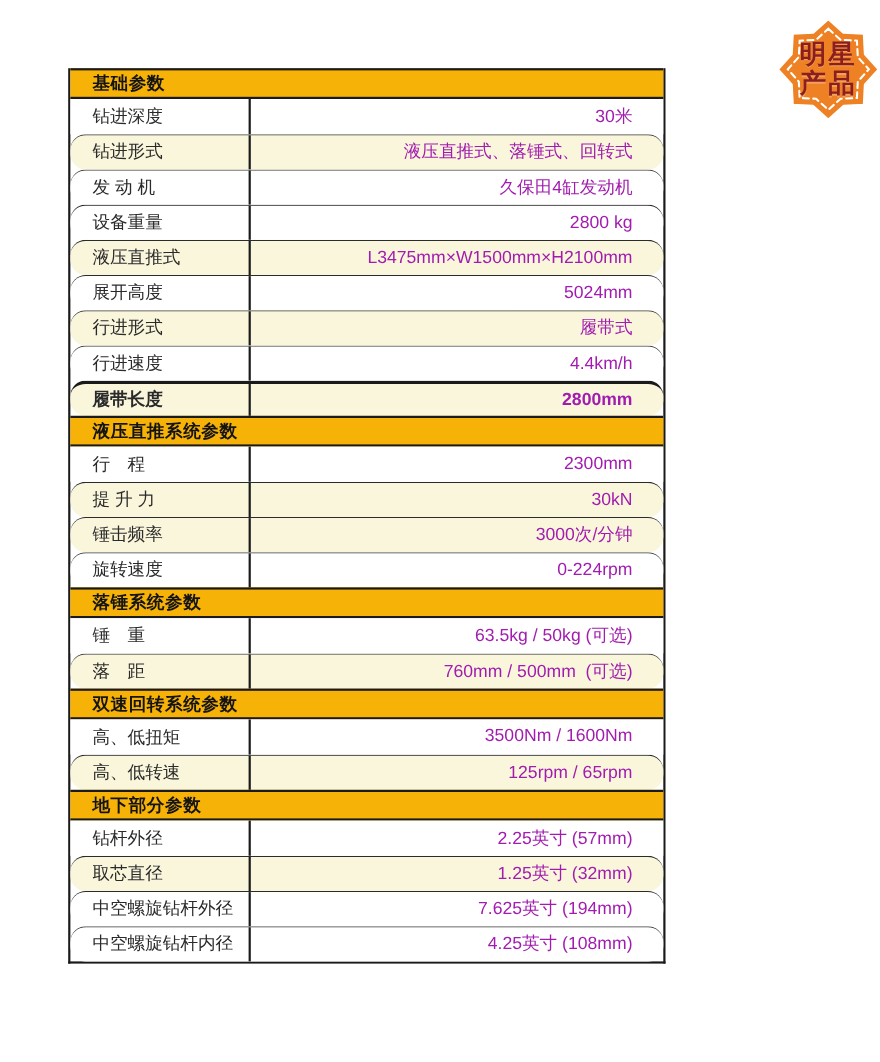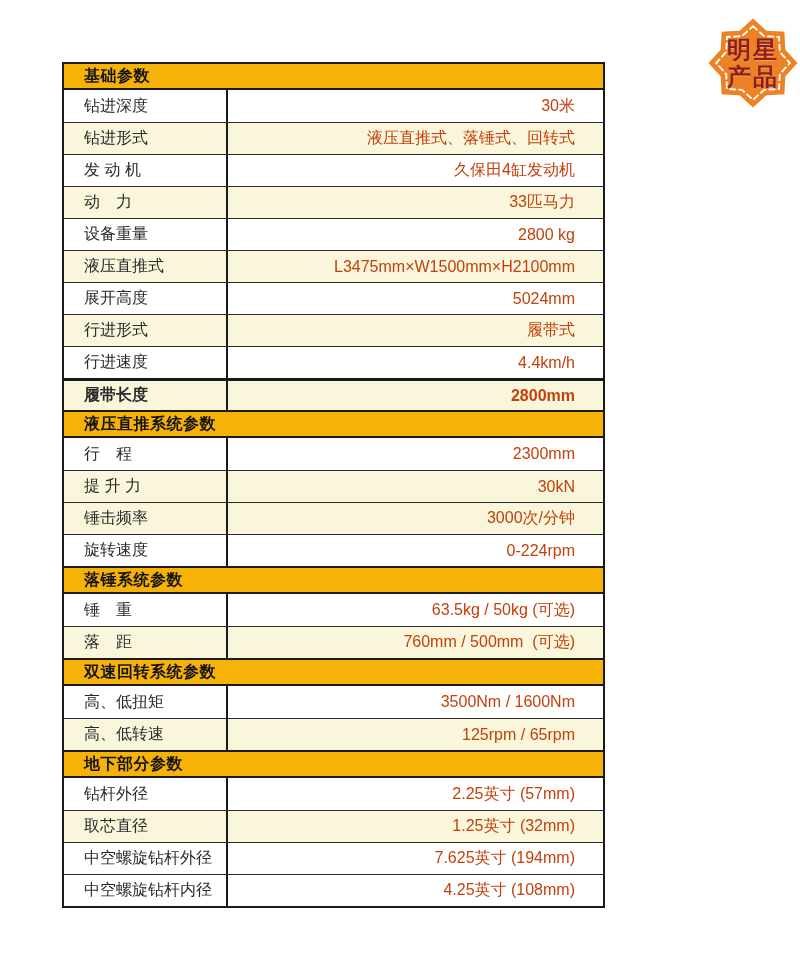--- a/index.html
+++ b/index.html
@@ -39,42 +39,42 @@
     color: #141414;
     letter-spacing: 0.5px;
   }
   .row {
     box-sizing: border-box;
     height: 32px;
     display: flex;
     background: #ffffff;
     gap: 32px;
   }
-  .row + .row { border-top: 1px solid #2b2b2b; }
+  .row + .row { border-top: 1px solid #2b2b2b; border-radius: 14px; }
   .row.shaded { background: #faf6dc; }
   .row.thick { border-top: 3px solid #1a1a1a; font-weight: bold; }
   .row .label {
     box-sizing: border-box;
     width: 164px;
     padding-left: 20px;
     display: flex;
     align-items: center;
     font-size: 16px;
     color: #2a2a2a;
     border-right: 2px solid #1a1a1a;
     white-space: pre;
   }
   .row .value {
     flex: 1;
     display: flex;
     align-items: center;
     justify-content: flex-end;
     padding-right: 28px;
     font-size: 16px;
-    color: #c2410c;
+    color: #a21caf;
     white-space: pre;
   }
   .badge {
     position: absolute;
     left: 704px;
     top: 14px;
     width: 98px;
     height: 98px;
     z-index: 5;
   }
@@ -106,24 +106,20 @@
         <div class="label">钻进深度</div>
         <div class="value">30米</div>
       </div>
       <div class="row shaded">
         <div class="label">钻进形式</div>
         <div class="value">液压直推式、落锤式、回转式</div>
       </div>
       <div class="row">
         <div class="label">发 动 机</div>
         <div class="value">久保田4缸发动机</div>
-      </div>
-      <div class="row shaded">
-        <div class="label">动　力</div>
-        <div class="value">33匹马力</div>
       </div>
       <div class="row">
         <div class="label">设备重量</div>
         <div class="value">2800 kg</div>
       </div>
       <div class="row shaded">
         <div class="label">液压直推式</div>
         <div class="value">L3475mm×W1500mm×H2100mm</div>
       </div>
       <div class="row">

